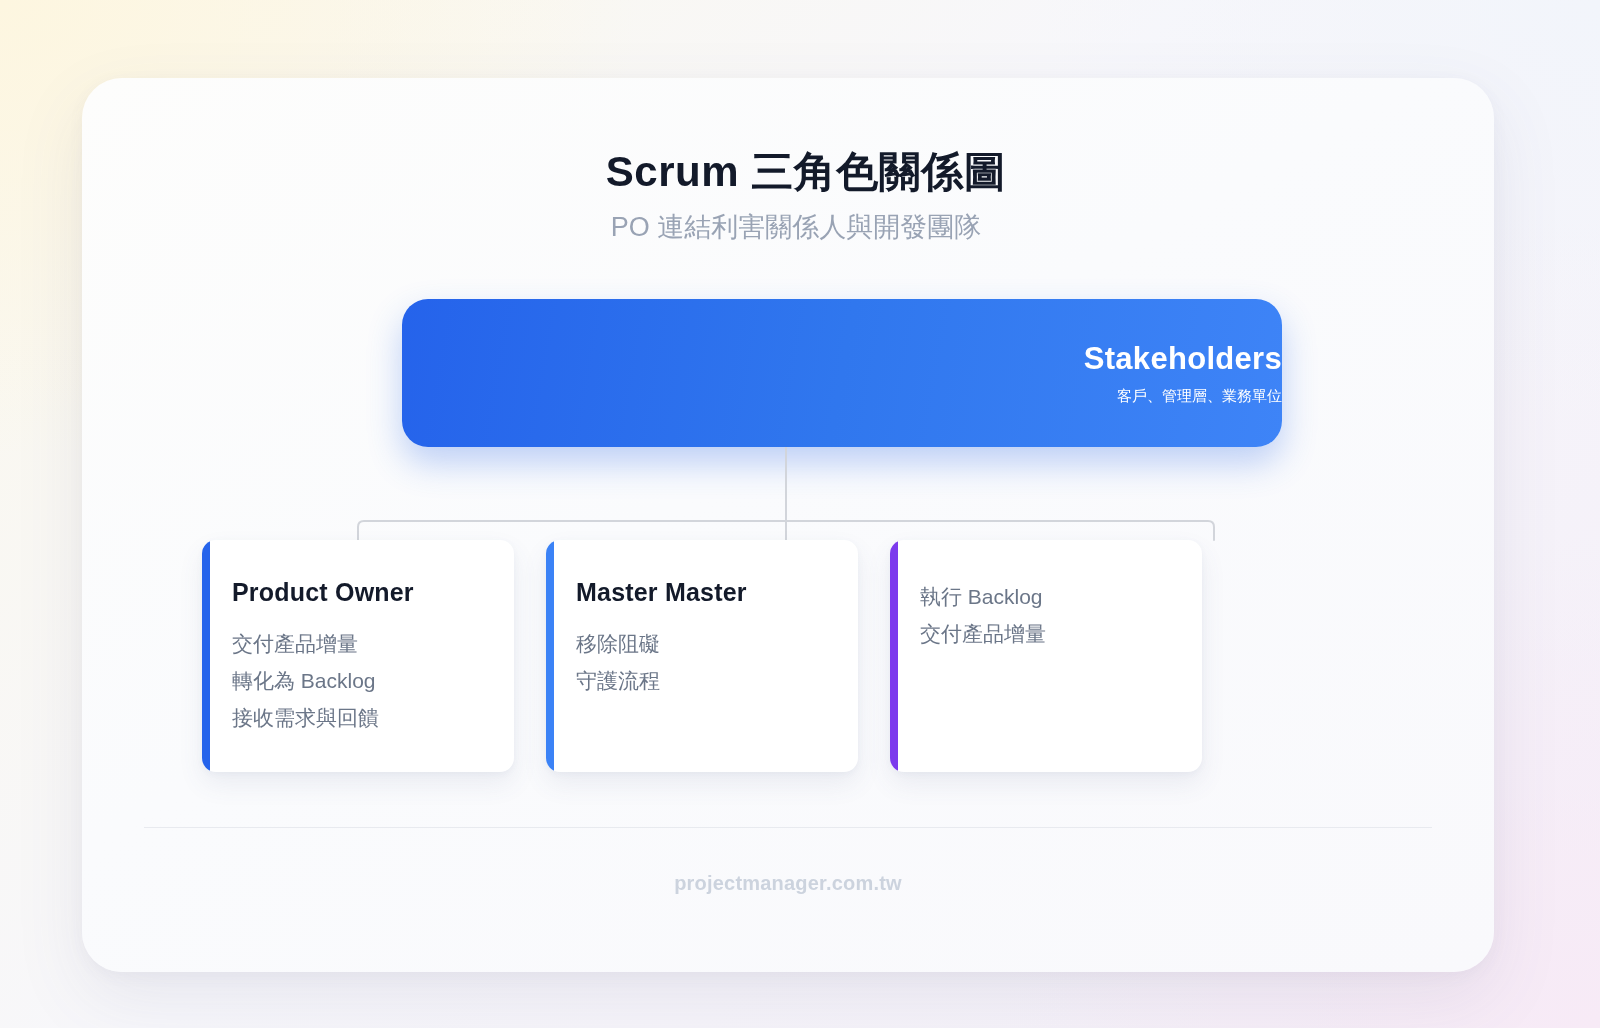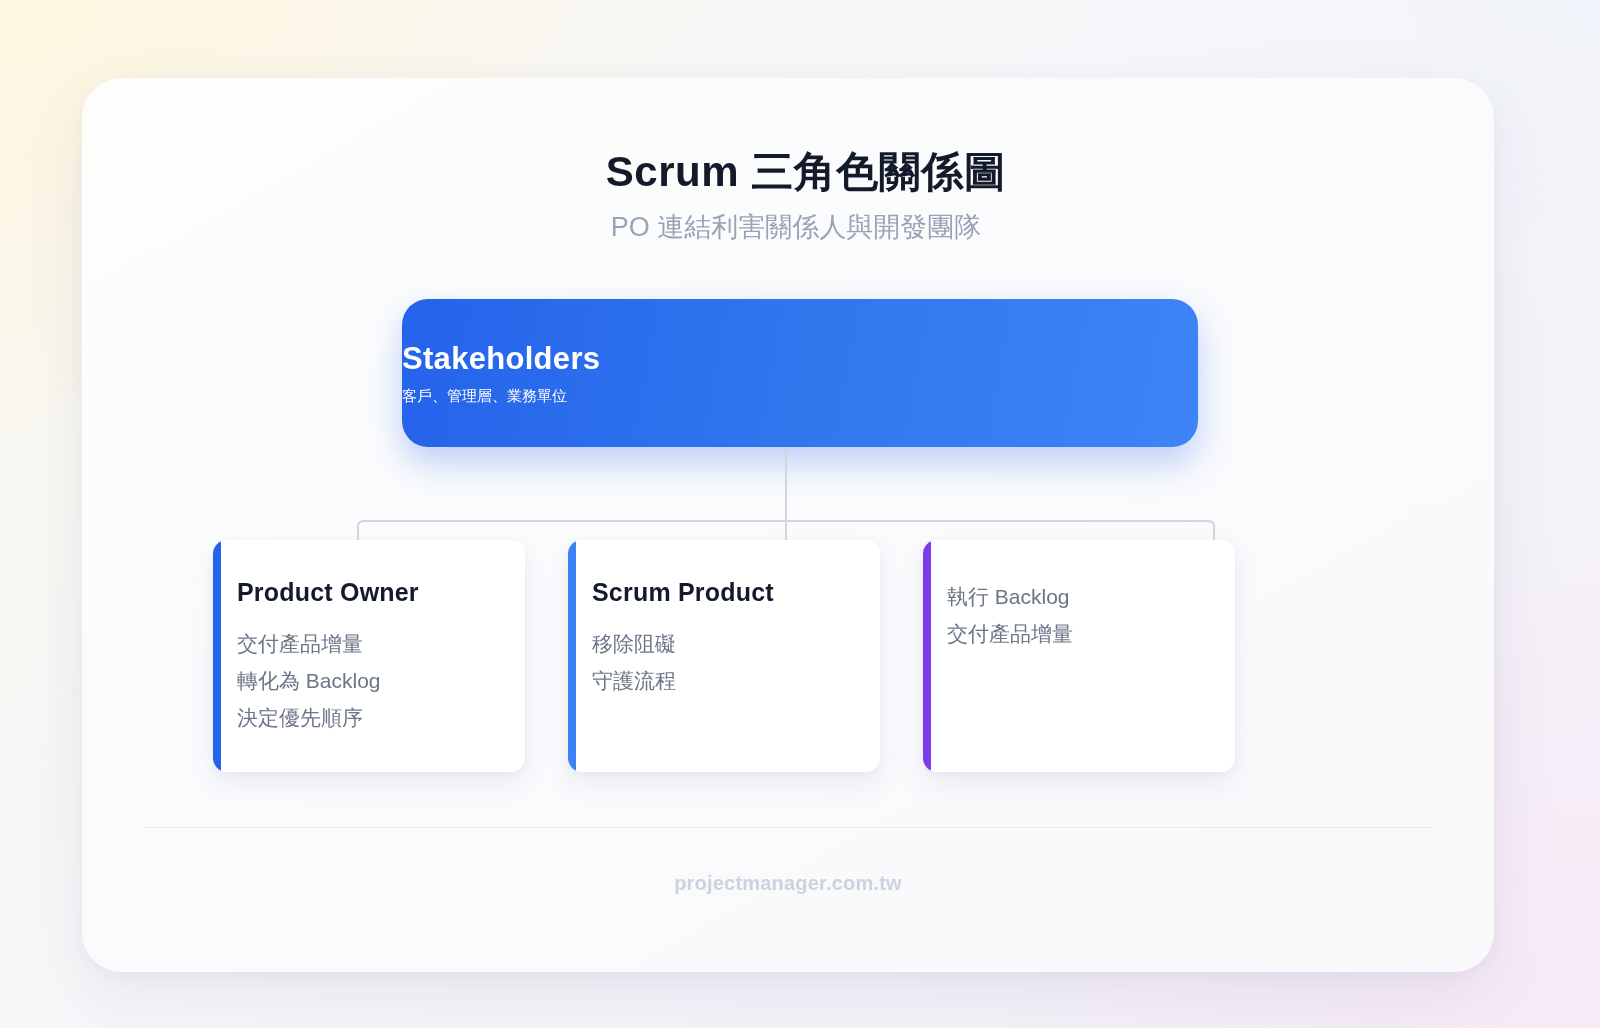--- a/index.html
+++ b/index.html
@@ -40,26 +40,26 @@
     text-align:center;
     font-size:27px; font-weight:400;
     color:#99a3b4;
     padding-left:16px;
   }
 
   
   .stakeholders {
     position:absolute;
     left:320px; top:221px;
-    width:796px; height:148px;
+    width:880px; height:148px;
     border-radius:26px;
     background:linear-gradient(100deg,#2563eb 0%,#3077ee 50%,#3e84f7 100%);
     box-shadow:0 16px 34px rgba(45,106,232,.30);
     display:flex; flex-direction:column;
-    align-items:flex-start; justify-content:center;
+    align-items:flex-end; justify-content:center;
     gap:10px;
   }
   .stakeholders-title {
     font-size:31px; font-weight:700; color:#ffffff; letter-spacing:.3px;
   }
   .stakeholders-sub {
     font-size:15px; font-weight:500; color:#ffffff;
   }
 
   
@@ -72,23 +72,22 @@
     left:120px; top:462px;
     width:1172px;
     display:flex; gap:32px;
   }
   .card {
     position:relative;
     width:312px; height:232px;
     background:#ffffff;
     border-radius:14px;
     box-shadow:0 12px 26px rgba(80,90,130,.09), 0 2px 6px rgba(80,90,130,.05);
-    padding:38px 0 0 24px;
+    padding:38px 0 0 30px;
     overflow:hidden;
-    margin-left:11px;
   }
   .card-accent {
     position:absolute; left:0; top:0;
     width:8px; height:100%;
     border-radius:8px 0 0 8px;
   }
   .card-title {
     font-size:25px; font-weight:700; color:#131a2a;
     letter-spacing:.2px;
     margin-bottom:18px;
@@ -134,26 +133,26 @@
     <path d="M704,443 L704,462" stroke="#d2d5db" stroke-width="2" fill="none"></path>
   </svg>
 
   <div class="cards">
 
     <div class="card">
       <div class="card-accent" style="background:#2563eb"></div>
       <div class="card-title">Product Owner</div>
       <div class="card-line">交付產品增量</div>
       <div class="card-line">轉化為 Backlog</div>
-      <div class="card-line">決定優先順序</div>
+      <div class="card-line">接收需求與回饋</div>
     </div>
 
     <div class="card">
       <div class="card-accent" style="background:#3b82f6"></div>
-      <div class="card-title">Scrum Product</div>
+      <div class="card-title">Master Master</div>
       <div class="card-line">移除阻礙</div>
       <div class="card-line">守護流程</div>
     </div>
 
     <div class="card">
       <div class="card-accent" style="background:#7c3aed"></div>
       <div class="card-line">執行 Backlog</div>
       <div class="card-line">交付產品增量</div>
     </div>
 

